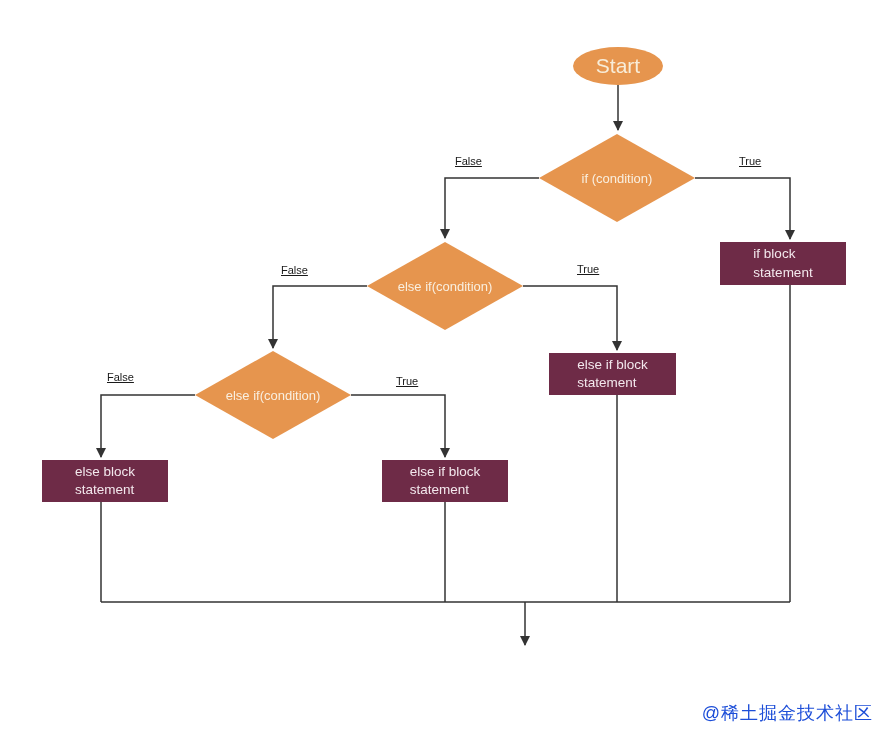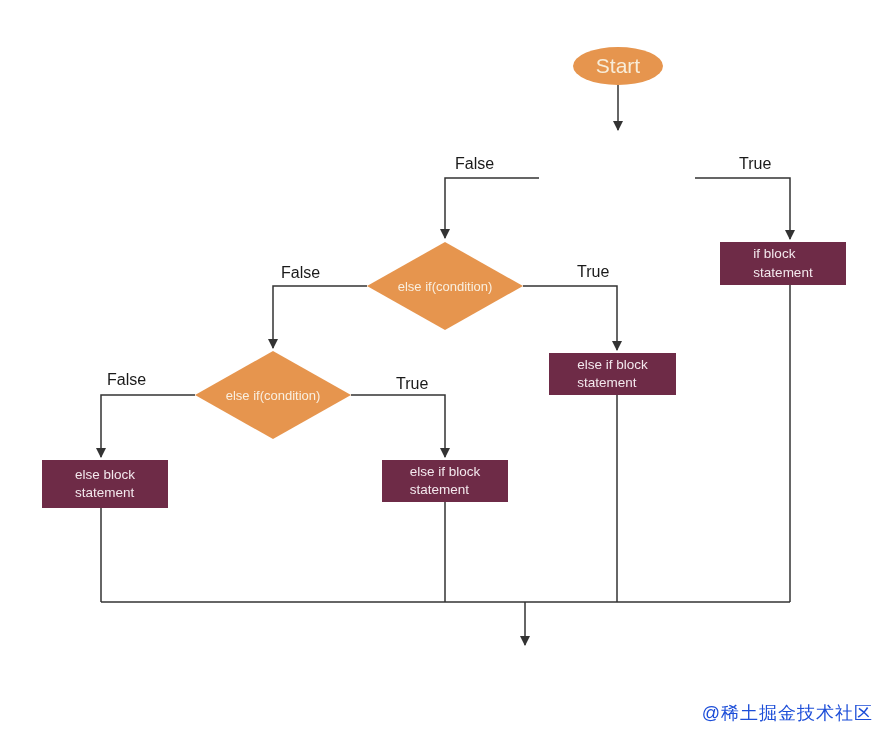--- a/index.html
+++ b/index.html
@@ -33,22 +33,23 @@
     color:#F3E8ED;
     font-size:13.5px;
   }
   .rect .lbl{
     white-space:pre-line;
     text-align:left;
     line-height:1.35;
   }
   .edge-label{
     position:absolute;
-    font-size:16px;
+    font-size:11px;
     color:#1A1A1A;
+    text-decoration:underline;
   }
   .watermark{
     position:absolute;
     right:18px;top:701px;
     font-size:18px;
     letter-spacing:1px;
     color:#1d4ed8;
   }
 </style>
 </head>
@@ -81,20 +82,23 @@
 
     <path d="M101 602 L790 602"></path>
 
     <path d="M525 602 L525 645" marker-end="url(#arrow)"></path>
   </svg>
 
   <div class="node oval" style="left:573px;top:47px;width:90px;height:38px">
     <span class="lbl">Start</span>
   </div>
 
+  <div class="node diamond" style="left:539px;top:134px;width:156px;height:88px">
+    <span class="lbl">if (condition)</span>
+  </div>
   <span class="edge-label" style="left:455px;top:155px">False</span>
   <span class="edge-label" style="left:739px;top:155px">True</span>
 
   <div class="node rect" style="left:720px;top:242px;width:126px;height:43px">
     <span class="lbl">if block
 statement</span>
   </div>
 
   <div class="node diamond" style="left:367px;top:242px;width:156px;height:88px">
     <span class="lbl">else if(condition)</span>
@@ -106,21 +110,21 @@
     <span class="lbl">else if block
 statement</span>
   </div>
 
   <div class="node diamond" style="left:195px;top:351px;width:156px;height:88px">
     <span class="lbl">else if(condition)</span>
   </div>
   <span class="edge-label" style="left:107px;top:371px">False</span>
   <span class="edge-label" style="left:396px;top:375px">True</span>
 
-  <div class="node rect" style="left:42px;top:460px;width:126px;height:48px">
+  <div class="node rect" style="left:42px;top:460px;width:126px;height:42px">
     <span class="lbl">else block
 statement</span>
   </div>
 
   <div class="node rect" style="left:382px;top:460px;width:126px;height:42px">
     <span class="lbl">else if block
 statement</span>
   </div>
 
 

